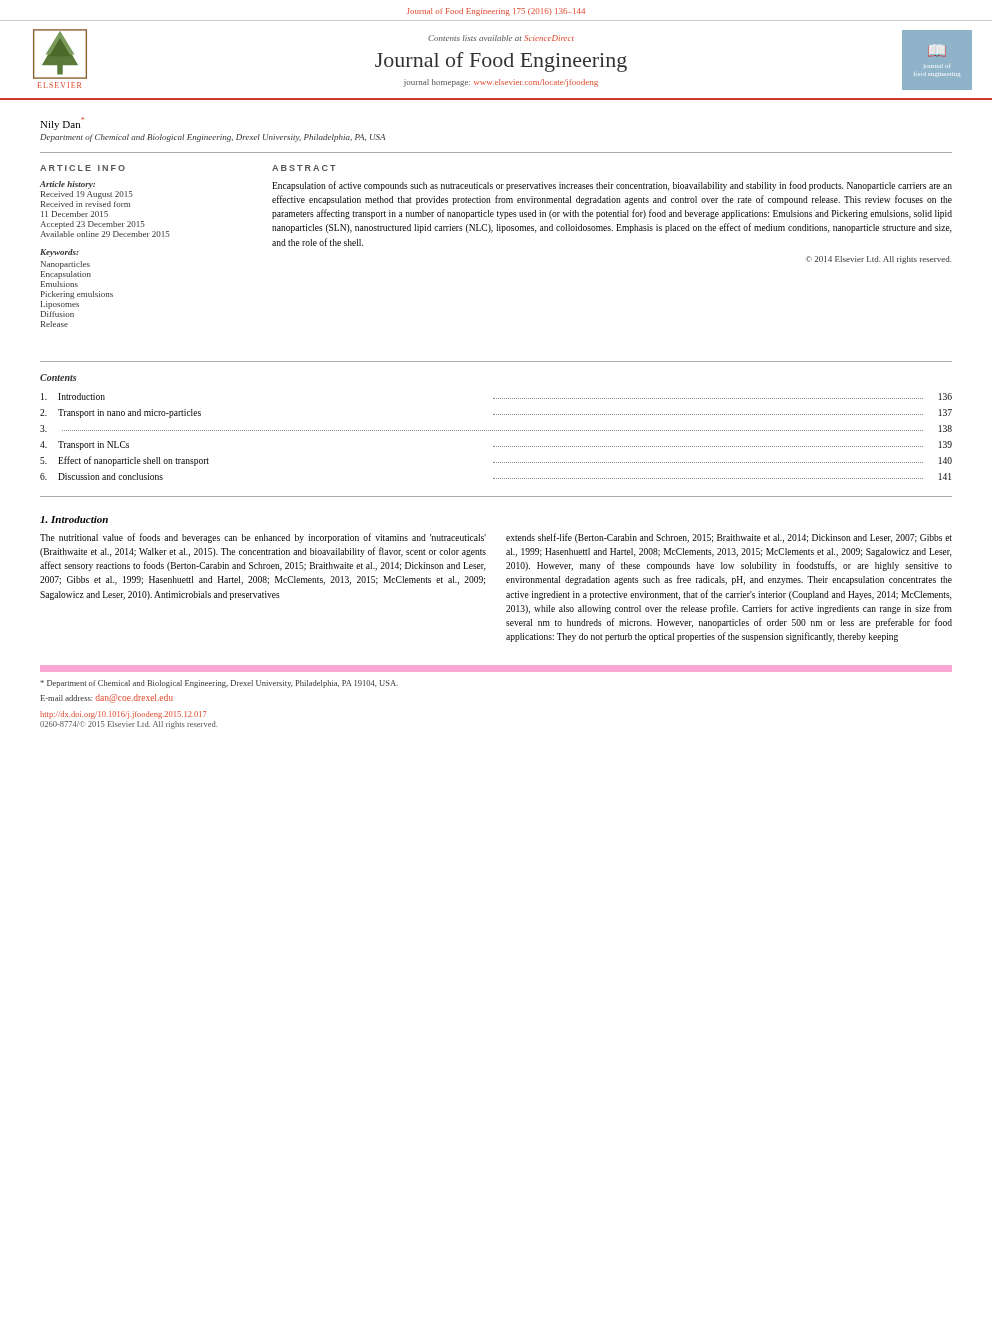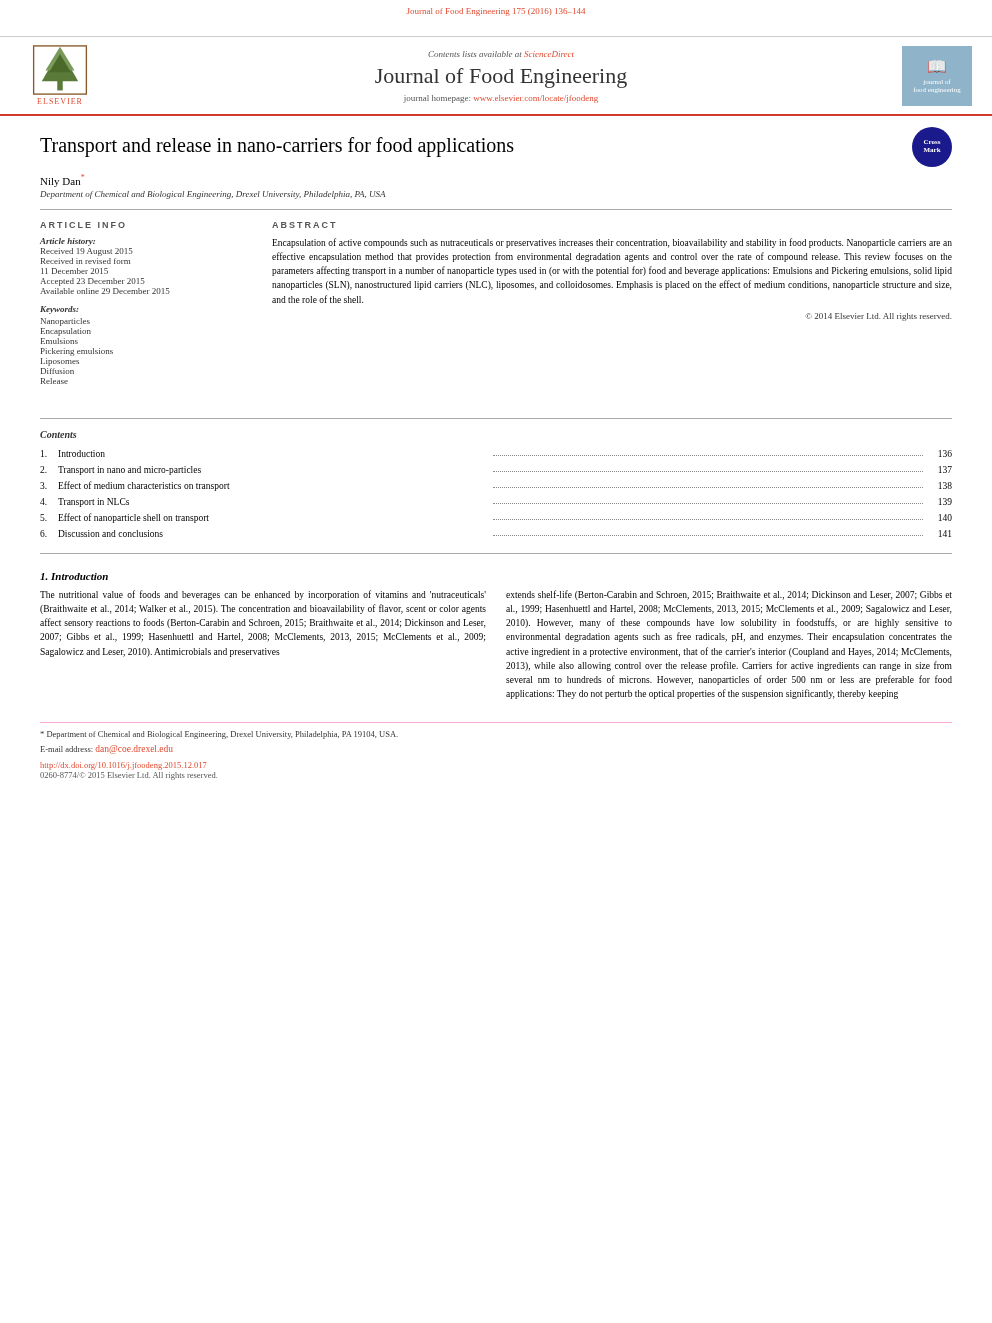--- a/index.html
+++ b/index.html
@@ -8,21 +8,21 @@
       font-family: 'Times New Roman', Times, serif;
       font-size: 10px;
       color: #000;
       width: 992px;
       min-height: 1323px;
     }
 
     
     .journal-top-bar {
       text-align: center;
-      padding: 6px 0 20px;
+      padding: 6px 0 4px;
       font-size: 9px;
       color: #e04a2f;
       border-bottom: 1px solid #ccc;
     }
 
     
     .header-section {
       display: flex;
       align-items: center;
       padding: 8px 20px;
@@ -272,21 +272,21 @@
 
     .ref-link {
       color: #e04a2f;
       text-decoration: none;
       font-size: 9.5px;
     }
 
     
     .footnote-area {
       margin-top: 20px;
-      border-top: 1px solid #f9a8d4;
+      border-top: 7px solid #f9a8d4;
       padding-top: 6px;
       font-size: 8.5px;
       color: #333;
     }
     .footnote-item {
       margin-bottom: 3px;
       line-height: 1.4;
     }
     .doi-line {
       color: #e04a2f;
@@ -333,28 +333,20 @@
 
   <div class="journal-thumb">
     <div class="journal-thumb-icon">📖</div>
     <div style="white-space:pre-line;font-size:7px;color:#fff;">journal of
 food engineering</div>
   </div>
 </div>
 
 <div class="main-content">
 
-  <div style="display:flex; align-items:flex-start; margin-bottom:6px;">
-    <h1 class="article-title" style="flex:1;">Transport and release in nano-carriers for food applications</h1>
-    <div class="crossmark">
-      <div class="crossmark-badge">
-        <span style="font-size:7px;line-height:1.1;">Cross<br>Mark</span>
-      </div>
-    </div>
-  </div>
 
   <div class="author-name">
     <span>Nily Dan</span><sup>*</sup>
   </div>
   <div class="affiliation">Department of Chemical and Biological Engineering, Drexel University, Philadelphia, PA, USA</div>
 
   <hr class="divider">
 
   <div class="two-col">
 
@@ -403,21 +395,20 @@
       <span class="contents-page">136</span>
     </div>
         <div class="contents-item">
       <span class="contents-num">2.</span>
       <span class="contents-label">Transport in nano and micro-particles</span>
       <span class="contents-dots"></span>
       <span class="contents-page">137</span>
     </div>
         <div class="contents-item">
       <span class="contents-num">3.</span>
-      <span class="contents-label">Effect of medium characteristics on transport</span>
       <span class="contents-dots"></span>
       <span class="contents-page">138</span>
     </div>
         <div class="contents-item">
       <span class="contents-num">4.</span>
       <span class="contents-label">Transport in NLCs</span>
       <span class="contents-dots"></span>
       <span class="contents-page">139</span>
     </div>
         <div class="contents-item">

